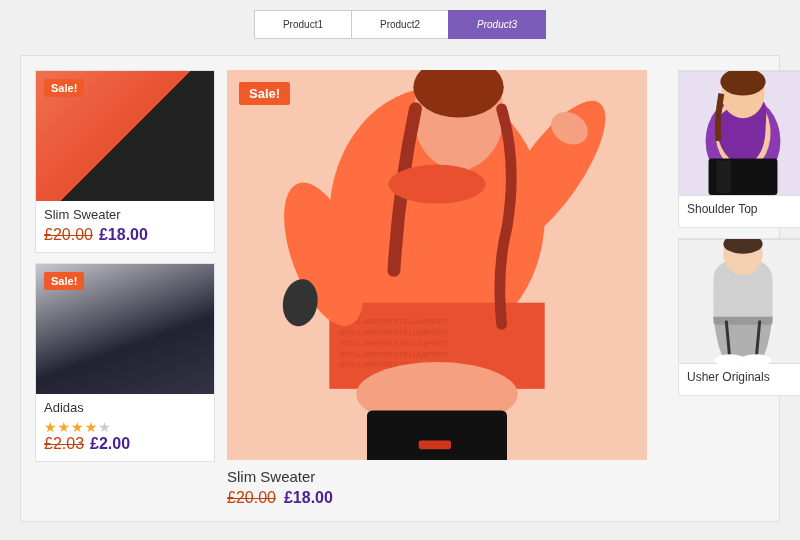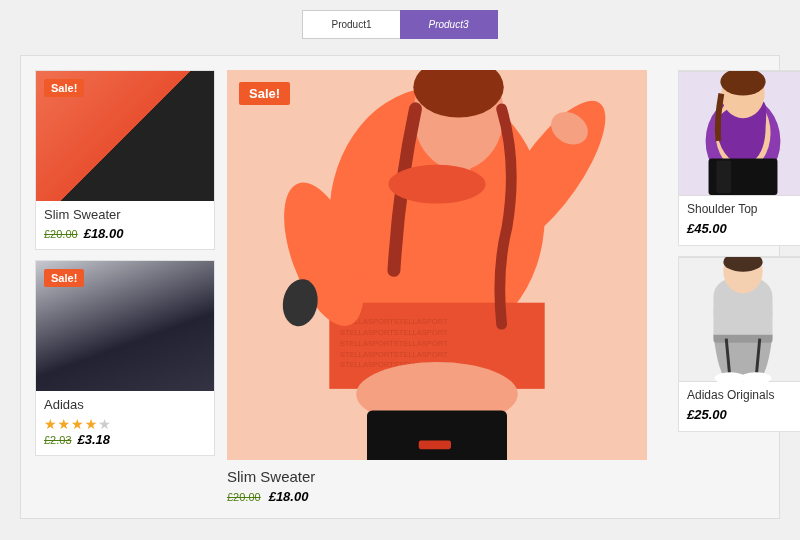--- a/index.html
+++ b/index.html
@@ -80,29 +80,28 @@
       font-size: 13px;
       color: #333;
       margin-bottom: 4px;
     }
     .product-card-sm .price-row {
       display: flex;
       gap: 6px;
       align-items: center;
     }
     .price-old {
-      font-size: 11px;
-      color: #4d7c0f;
+      font-size: 16px;
+      color: #c2410c;
       text-decoration: line-through;
     }
     .price-new {
-      font-size: 13px;
-      color: #000000;
+      font-size: 16px;
+      color: #4c1d95;
       font-weight: bold;
-      font-style: italic;
     }
     .sale-badge {
       position: absolute;
       top: 8px;
       left: 8px;
       background: #f05a28;
       color: #fff;
       font-size: 11px;
       padding: 3px 7px;
       border-radius: 2px;
@@ -202,20 +201,21 @@
       width: 100%;
       height: 100%;
       background: linear-gradient(160deg, #c8c8d0 0%, #223 60%, #334 100%);
     }
   </style>
 </head>
 <body>
 
 <div class="tab-bar">
   <button class="tab-btn">Product1</button>
+  <button class="tab-btn">Product2</button>
   <button class="tab-btn active">Product3</button>
 </div>
 
 <div class="main-container">
 
   <div class="left-col">
 
     <div class="product-card-sm">
       <div class="card-img">
         <div class="img-slim-sweater"></div>
@@ -235,21 +235,21 @@
         <div class="img-usher"></div>
       </div>
       <span class="sale-badge">Sale!</span>
       <div class="card-info">
         <div class="product-name">Adidas</div>
         <div class="stars">
           <span>★★★★</span><span class="star-empty">★</span>
         </div>
         <div class="price-row">
           <span class="price-old">£2.03</span>
-          <span class="price-new">£3.18</span>
+          <span class="price-new">£2.00</span>
         </div>
       </div>
     </div>
 
   </div>
 
   <div class="center-col">
     <div class="featured-img-wrap">
       <span class="featured-sale-badge">Sale!</span>
 
@@ -325,23 +325,20 @@
           <ellipse cx="65" cy="10" rx="23" ry="14" fill="#6b3010"></ellipse>
           <path d="M43 22 Q38 50 40 70" stroke="#6b3010" stroke-width="6" fill="none"></path>
 
           <rect x="30" y="88" width="70" height="37" rx="3" fill="#111"></rect>
 
           <rect x="38" y="90" width="15" height="33" rx="2" fill="#2a2a2a" opacity="0.5"></rect>
         </svg>
       </div>
       <div class="card-info-right">
         <div class="product-name-right">Shoulder Top</div>
-        <div class="price-row">
-          <span class="price-new">£45.00</span>
-        </div>
       </div>
     </div>
 
     <div class="product-card-right">
       <div class="card-img-right">
         <svg viewBox="0 0 130 125" xmlns="http://www.w3.org/2000/svg" width="130" height="125">
           <rect width="130" height="125" fill="#f0f0f0"></rect>
 
           <ellipse cx="65" cy="55" rx="30" ry="35" fill="#f5d0b0"></ellipse>
 
@@ -357,22 +354,19 @@
 
           <ellipse cx="65" cy="14" rx="20" ry="22" fill="#f5d0b0"></ellipse>
 
           <ellipse cx="65" cy="4" rx="20" ry="10" fill="#4a3020"></ellipse>
 
           <ellipse cx="52" cy="122" rx="16" ry="6" fill="#fff"></ellipse>
           <ellipse cx="78" cy="122" rx="16" ry="6" fill="#fff"></ellipse>
         </svg>
       </div>
       <div class="card-info-right">
-        <div class="product-name-right">Adidas Originals</div>
-        <div class="price-row">
-          <span class="price-new">£25.00</span>
-        </div>
+        <div class="product-name-right">Usher Originals</div>
       </div>
     </div>
 
   </div>
 
 </div>
 
 </body></html>

